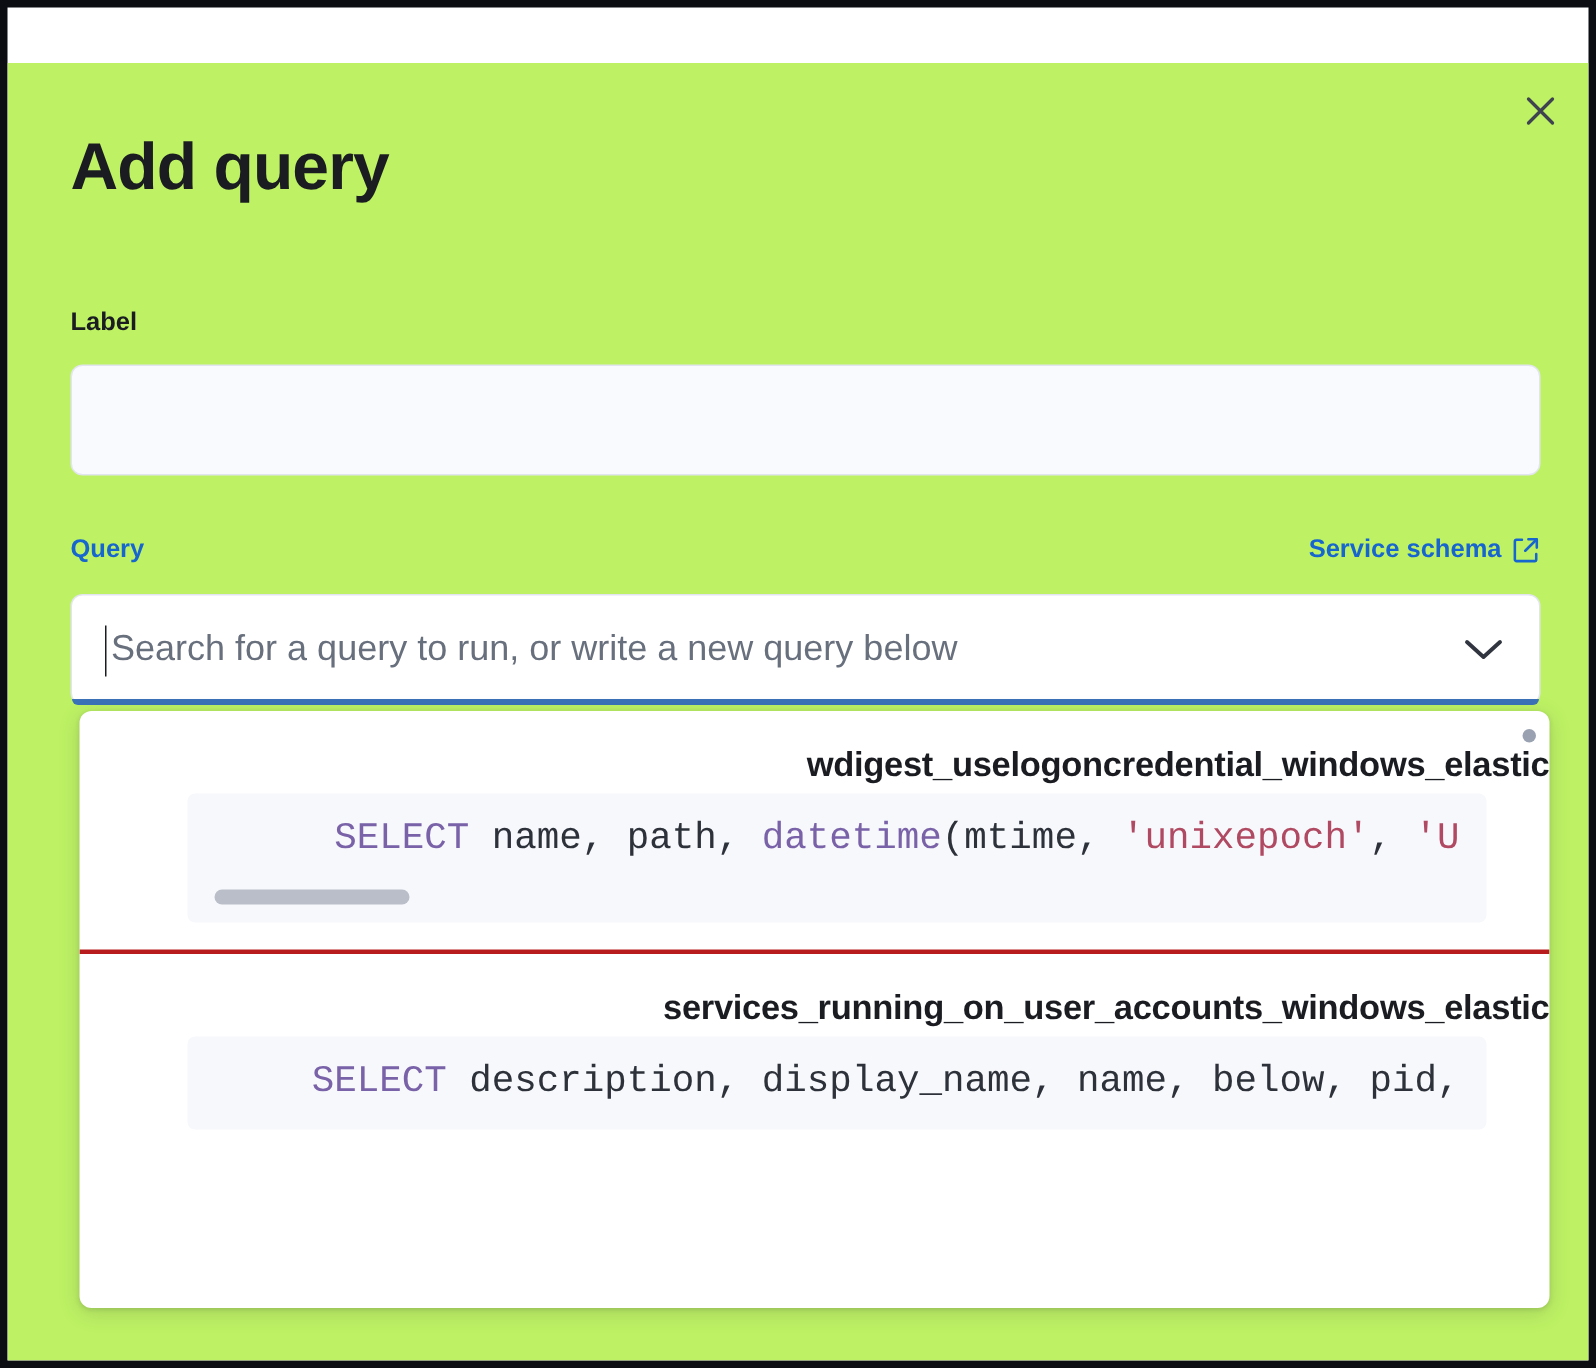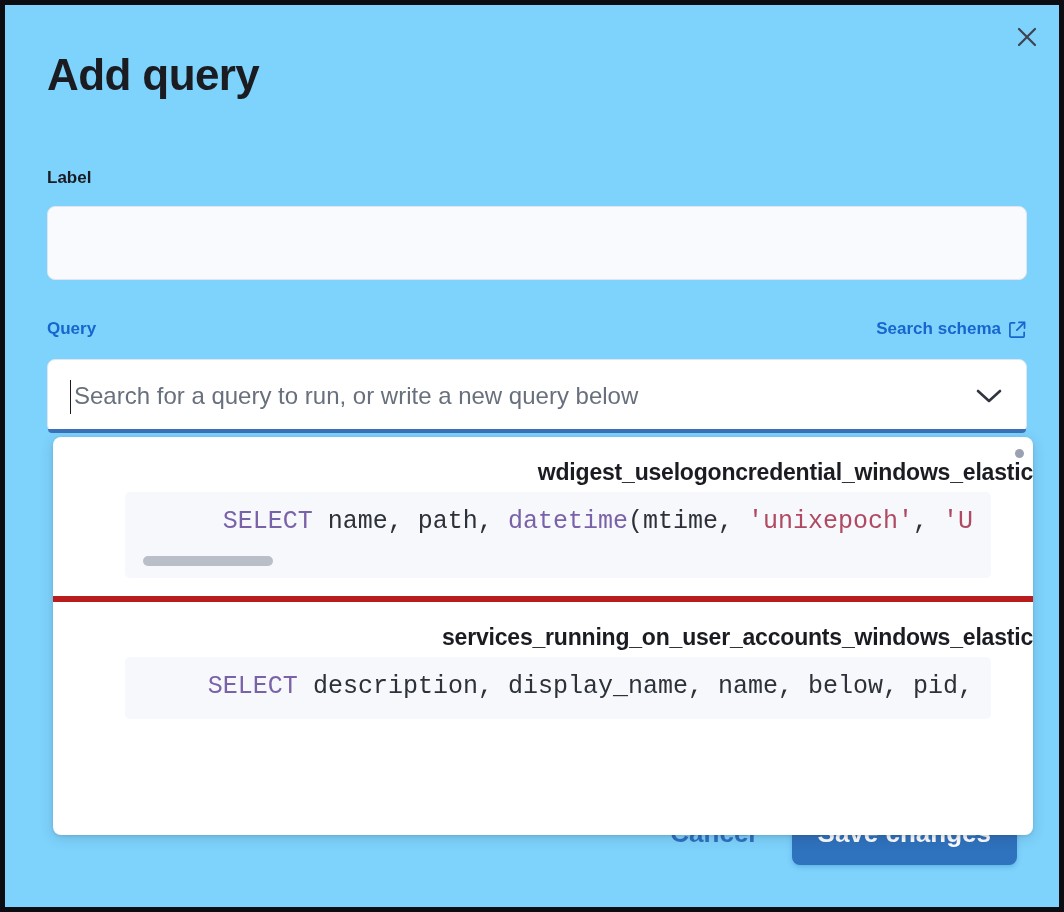--- a/index.html
+++ b/index.html
@@ -18,21 +18,22 @@
     height: 912px;
     box-sizing: border-box;
     border: 5px solid #0b0d12;
     background: #ffffff;
     overflow: hidden;
   }
 
   .modal {
     position: absolute;
     inset: 0;
-    background: #7dd3fc;
+    background: #bef264;
+    margin-top: 37px;
   }
 
   
   .close-btn {
     position: absolute;
     top: 12px;
     right: 12px;
     width: 40px;
     height: 40px;
     display: flex;
@@ -233,21 +234,21 @@
     border-radius: 50%;
     background: #9aa2b1;
     z-index: 6;
   }
 
   .dd-item {
     position: relative;
     padding: 22px 0 18px 0;
     cursor: pointer;
   }
-  .dd-item + .dd-item { border-top: 6px solid #b91c1c; }
+  .dd-item + .dd-item { border-top: 3px solid #b91c1c; }
 
   .dd-title {
     font-size: 23px;
     font-weight: 700;
     color: #1a1c22;
     margin: 0 0 6px 72px;
     letter-spacing: -0.2px;
   }
   .dd-desc {
     font-size: 23px;
@@ -307,21 +308,21 @@
     </button>
 
     <h1 class="modal-title">Add query</h1>
 
     <div class="field-label" id="label-label">Label</div>
     <input class="text-input" type="text" value="" style="">
 
     <div class="query-row">
       <span class="query-label">Query</span>
       <a class="schema-link" href="#">
-        <span>Search schema</span>
+        <span>Service schema</span>
         <span>
           <svg width="19" height="19" viewBox="0 0 20 20">
             <path d="M7 3 H3.2 A1.2 1.2 0 0 0 2 4.2 V16.8 A1.2 1.2 0 0 0 3.2 18 H15.8 A1.2 1.2 0 0 0 17 16.8 V13" stroke="#1765ce" stroke-width="1.8" fill="none" stroke-linecap="round"></path>
             <path d="M11.5 2.6 H17.4 V8.5" stroke="#1765ce" stroke-width="1.8" fill="none" stroke-linecap="round" stroke-linejoin="round"></path>
             <path d="M17.2 2.8 L9.3 10.7" stroke="#1765ce" stroke-width="1.8" fill="none" stroke-linecap="round"></path>
           </svg>
         </span>
       </a>
     </div>
 

